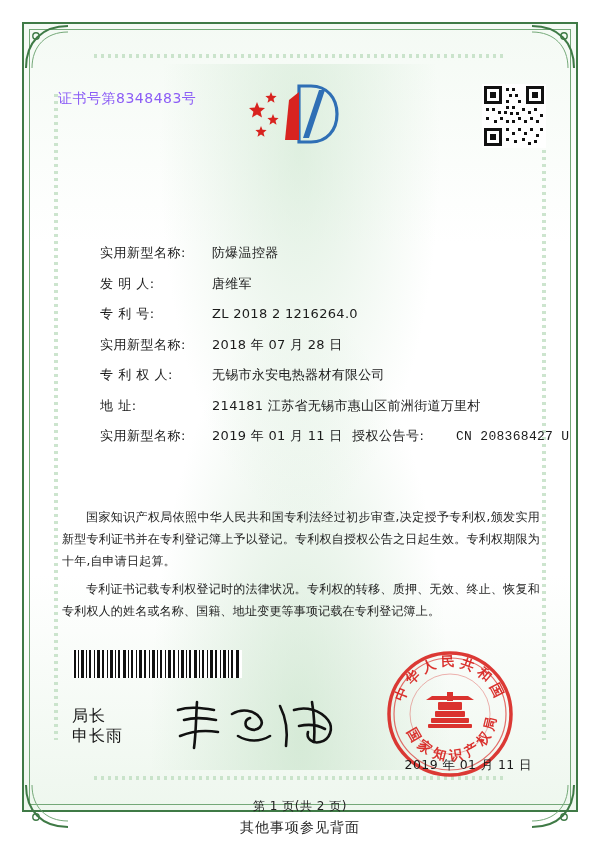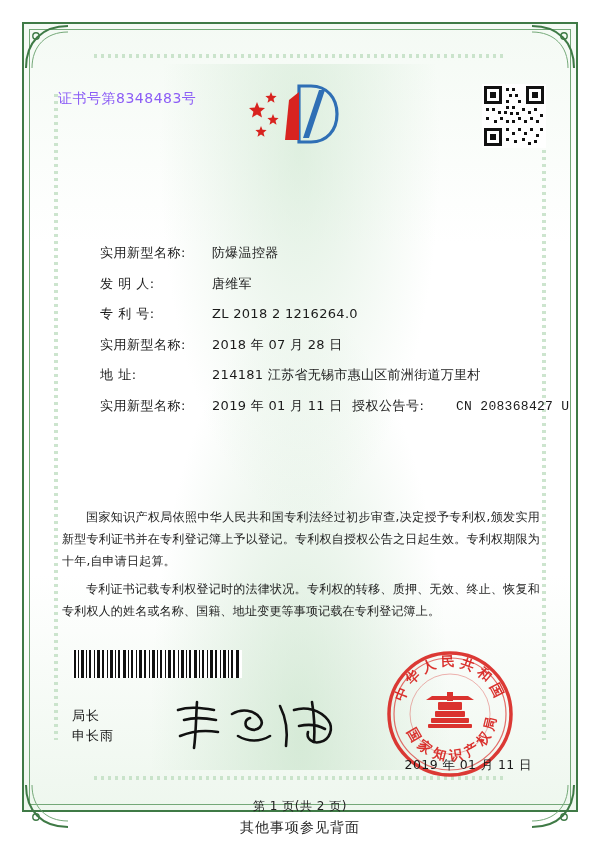--- a/index.html
+++ b/index.html
@@ -174,21 +174,21 @@
     width: 170px;
     height: 28px;
   }
   .barcode svg { display: block; }
 
   
   .sig-labels {
     position: absolute;
     left: 72px;
     top: 706px;
-    font-size: 13px;
+    font-size: 16px;
     line-height: 20px;
     color: #161616;
     letter-spacing: 1px;
   }
   .signature {
     position: absolute;
     left: 168px;
     top: 696px;
     width: 175px;
     height: 60px;
@@ -366,20 +366,24 @@
       <span class="field-label">发 明 人:</span>
       <span class="field-value">唐维军</span>
     </div>
     <div class="field-row">
       <span class="field-label">专 利 号:</span>
       <span class="field-value">ZL 2018 2 1216264.0</span>
     </div>
     <div class="field-row">
       <span class="field-label">实用新型名称:</span>
       <span class="field-value">2018 年 07 月 28 日</span>
+    </div>
+    <div class="field-row">
+      <span class="field-label">专 利 权 人:</span>
+      <span class="field-value">无锡市永安电热器材有限公司</span>
     </div>
     <div class="field-row">
       <span class="field-label">地       址:</span>
       <span class="field-value">214181 江苏省无锡市惠山区前洲街道万里村</span>
     </div>
     <div class="field-row split">
       <span class="field-label">实用新型名称:</span>
       <span class="field-value">2019 年 01 月 11 日</span>
       <span class="field-label2">授权公告号:</span>
       <span class="field-value2">CN 208368427 U</span>

